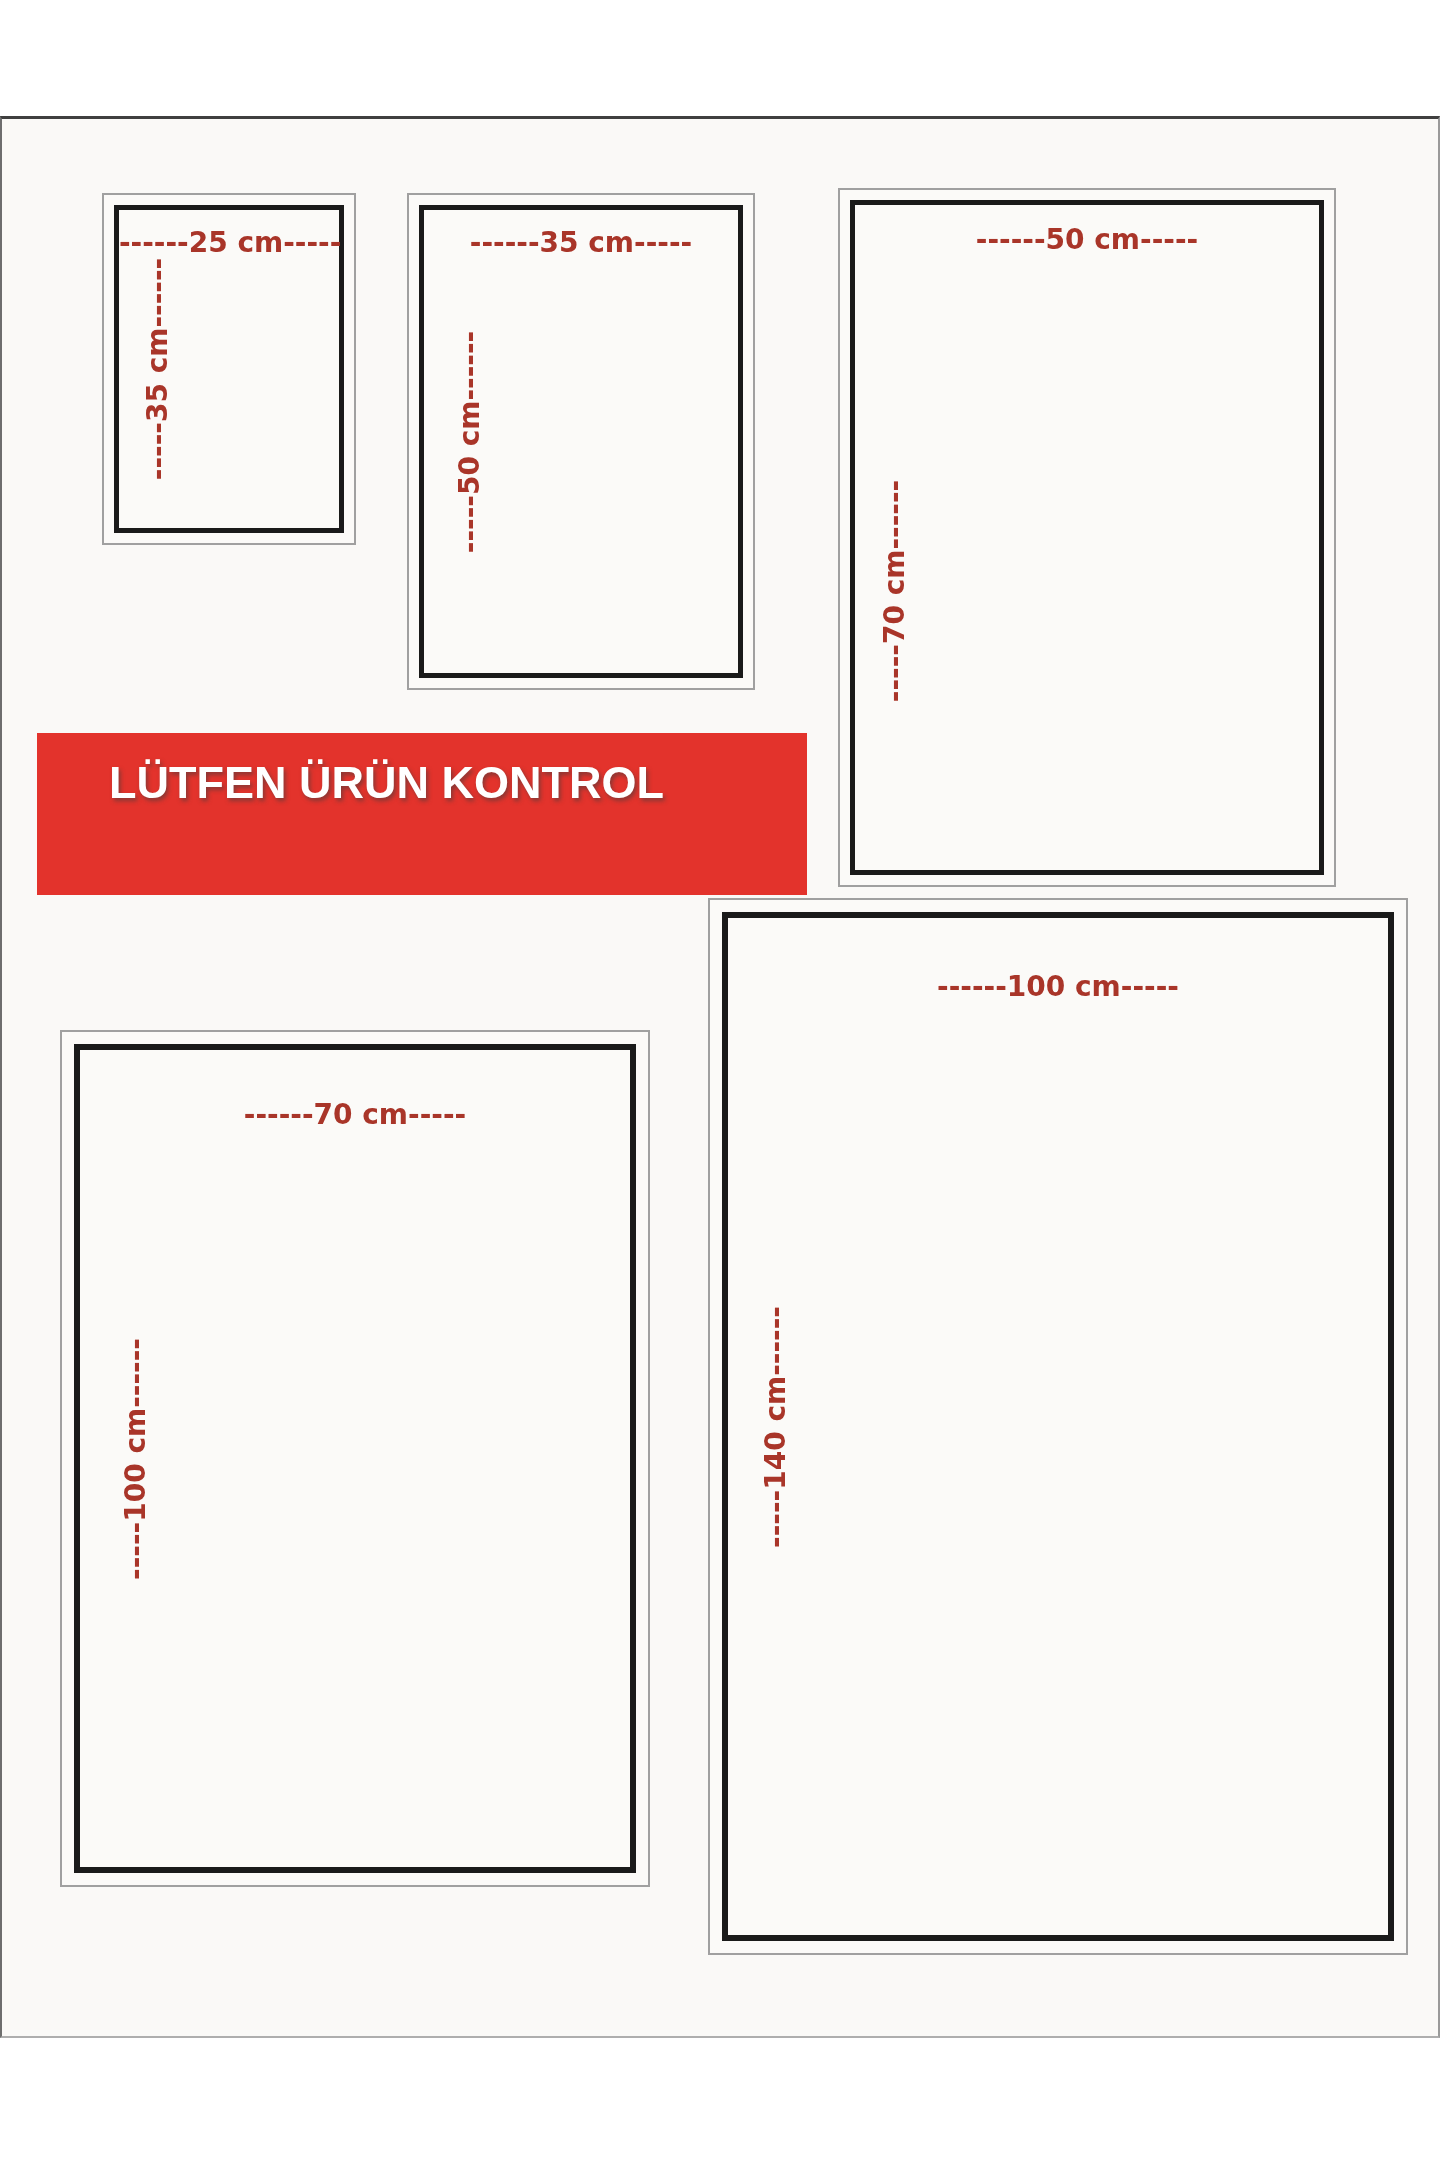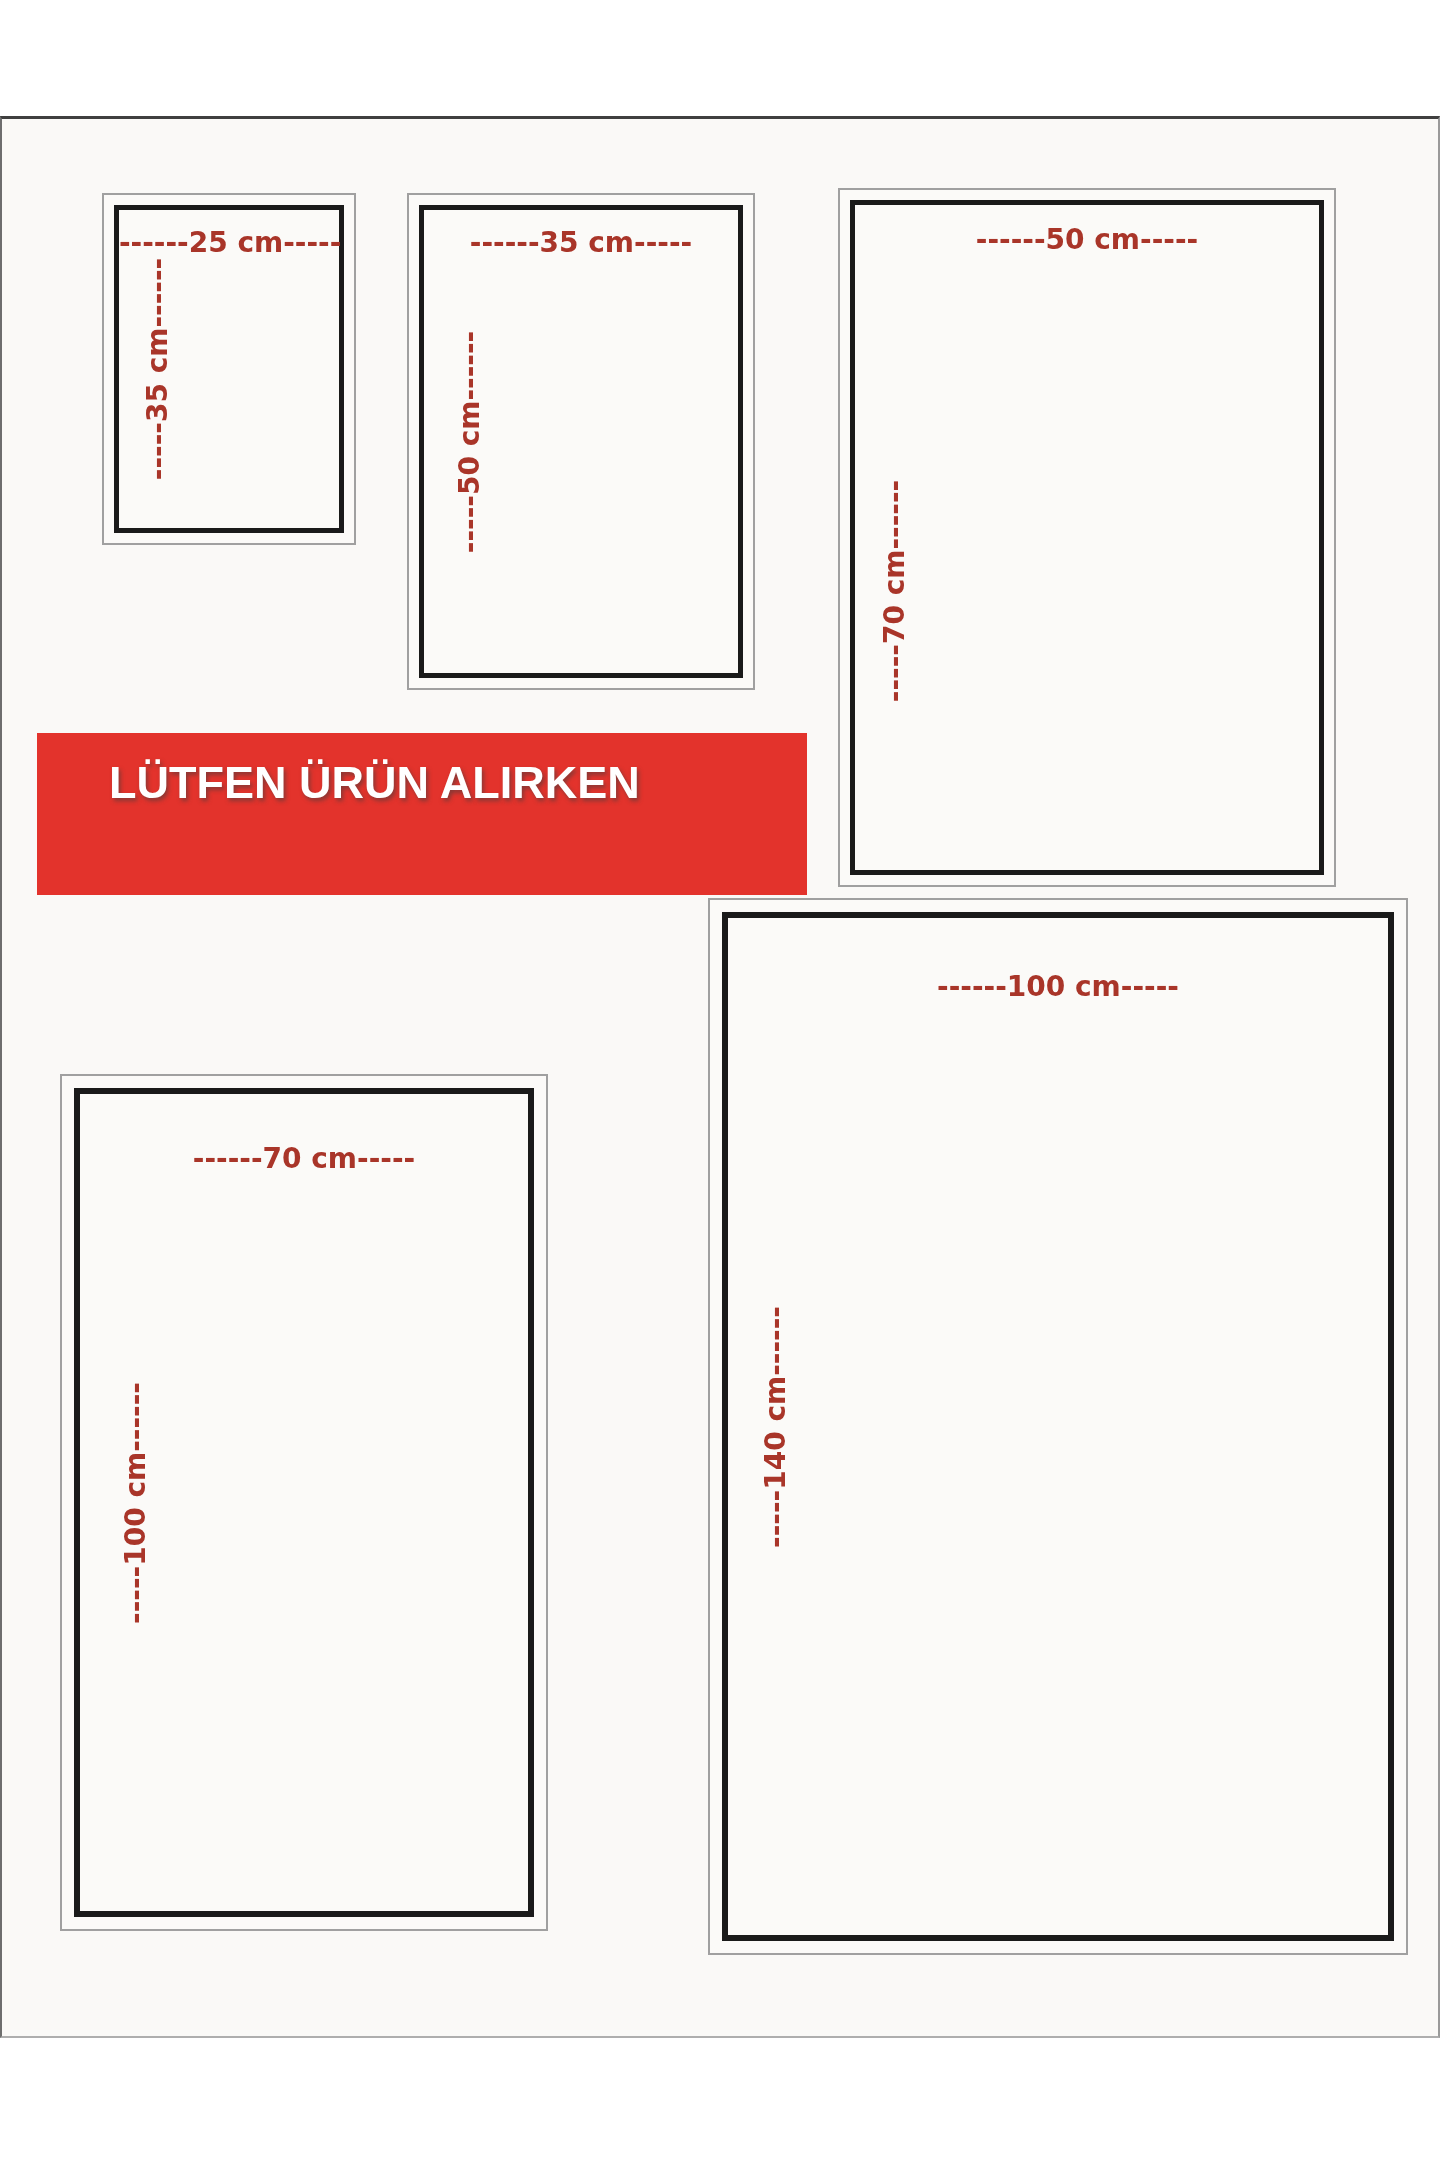--- a/index.html
+++ b/index.html
@@ -65,21 +65,21 @@
   #f1 .vanchor { left: 38px; top: 50%; }
 
   #f2 { left: 407px; top: 193px; width: 348px; height: 497px; }
   #f2 .dim-top { top: 16px; }
   #f2 .vanchor { left: 45px; top: 50%; }
 
   #f3 { left: 838px; top: 188px; width: 498px; height: 699px; }
   #f3 .dim-top { top: 18px; }
   #f3 .vanchor { left: 39px; top: 58%; }
 
-  #f4 { left: 60px; top: 1030px; width: 488px; height: 857px; margin-top: 44px; }
+  #f4 { left: 60px; top: 1030px; width: 590px; height: 857px; }
   #f4 .dim-top { top: 48px; }
   #f4 .vanchor { left: 55px; top: 50%; }
 
   #f5 { left: 708px; top: 898px; width: 700px; height: 1057px; }
   #f5 .dim-top { top: 52px; }
   #f5 .vanchor { left: 47px; top: 50%; }
 
   
   #banner {
     position: absolute;
@@ -127,21 +127,21 @@
   <div class="frame" id="f3">
     <div class="panel">
       <div class="dim dim-top">------50 cm-----</div>
       <div class="vanchor">
         <div class="dim dim-left">-----70 cm------</div>
       </div>
     </div>
   </div>
 
   <div id="banner">
-    <div class="banner-line">LÜTFEN ÜRÜN ALIRKEN</div>
+    <div class="banner-line">LÜTFEN ÜRÜN KONTROL</div>
   </div>
 
   <div class="frame big" id="f4">
     <div class="panel">
       <div class="dim dim-top">------70 cm-----</div>
       <div class="vanchor">
         <div class="dim dim-left">-----100 cm------</div>
       </div>
     </div>
   </div>

